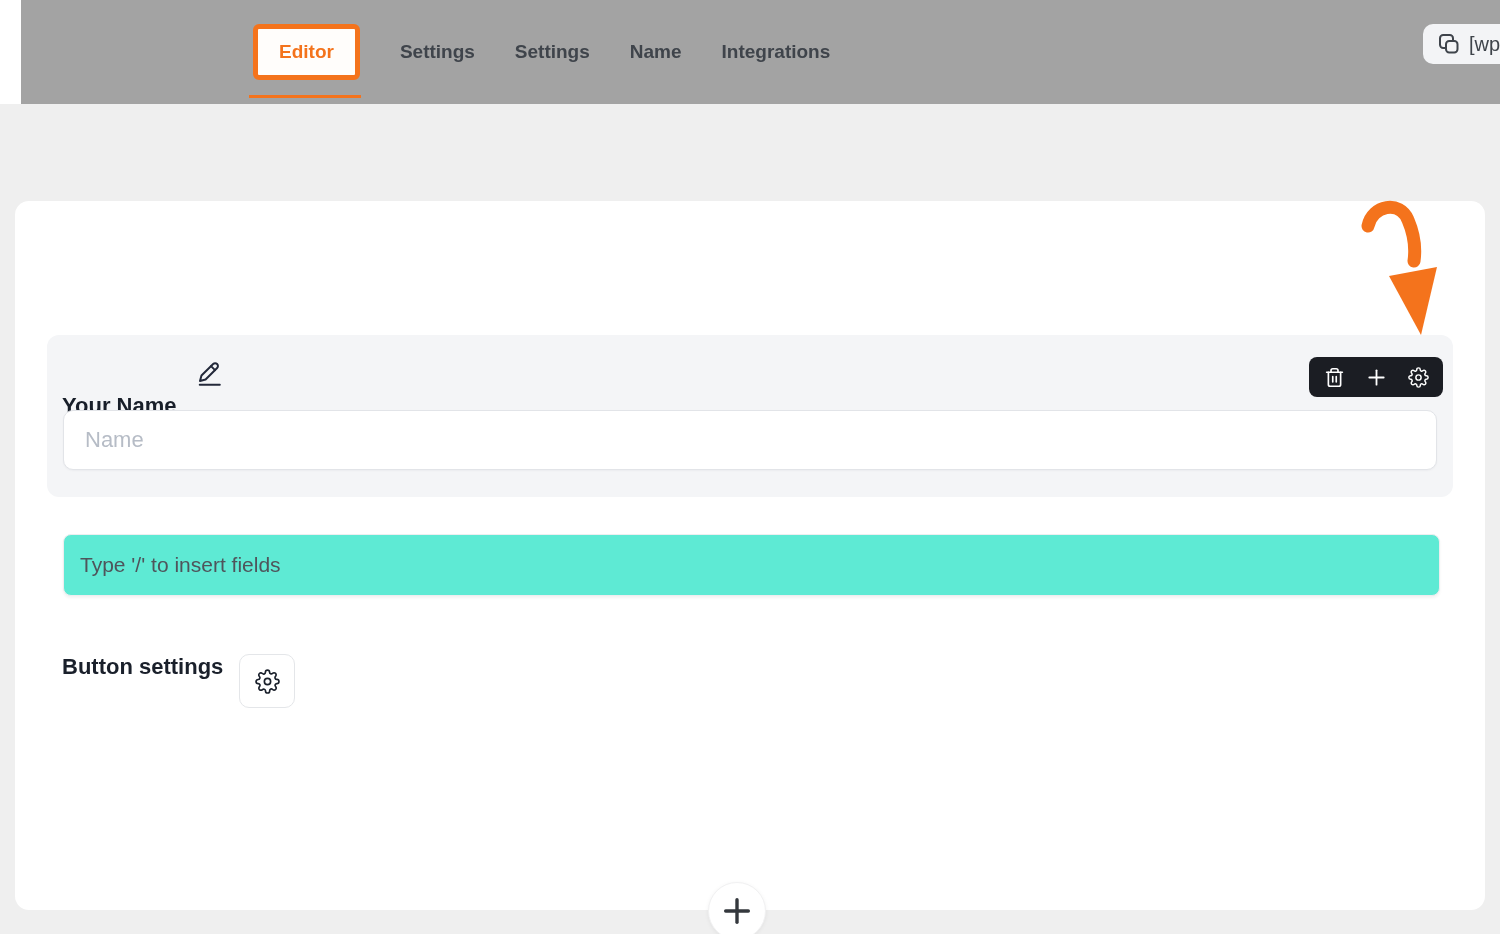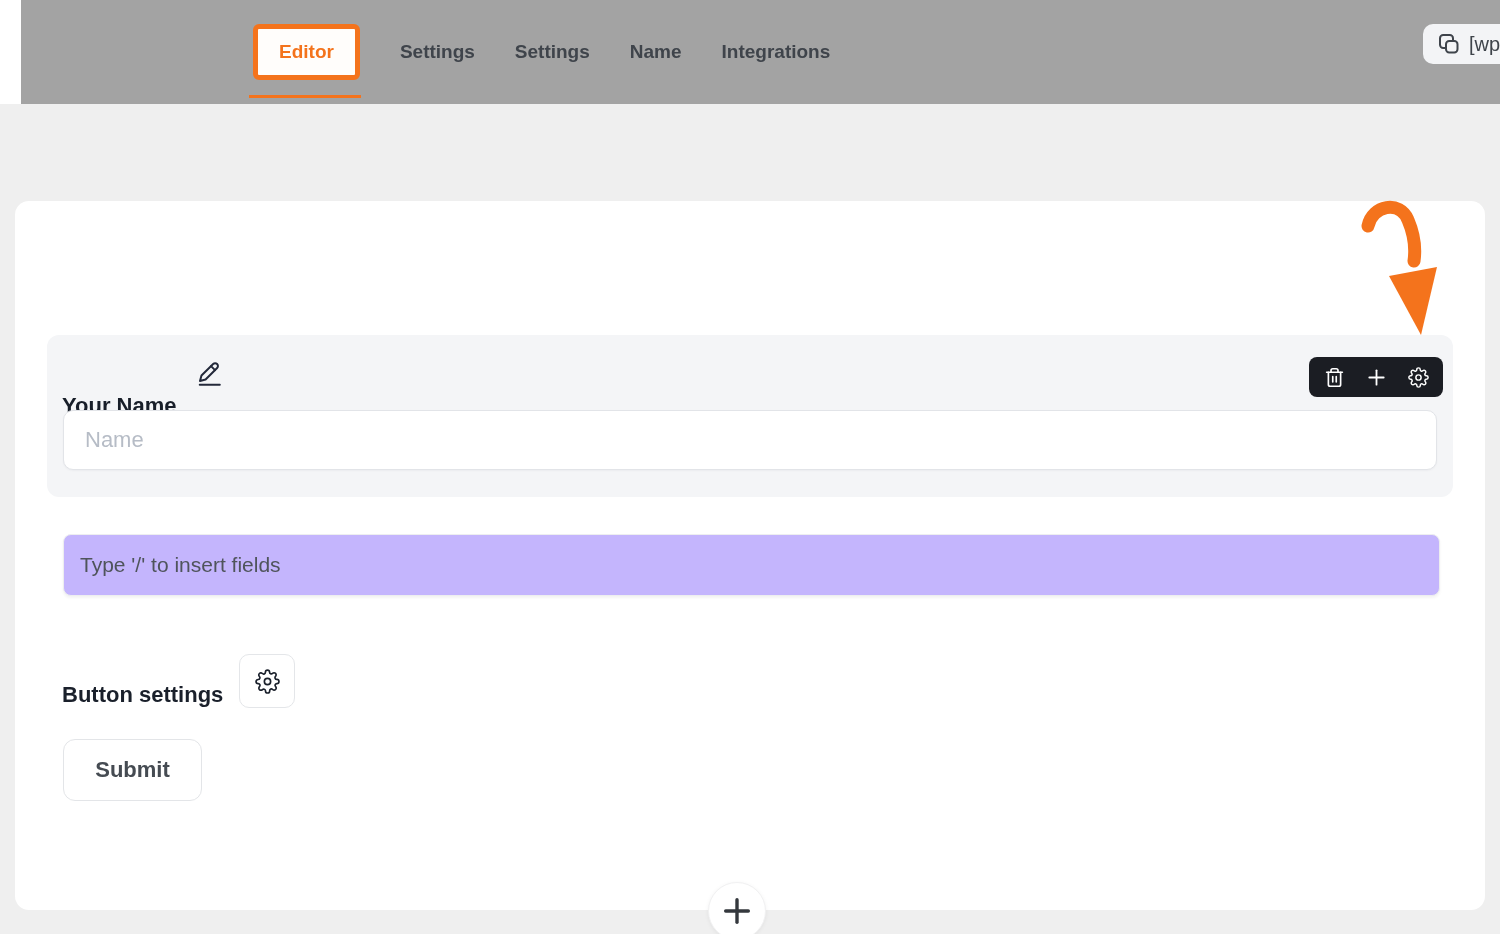--- a/index.html
+++ b/index.html
@@ -142,38 +142,38 @@
     box-shadow:0 1px 2px rgba(16,24,40,.04);
     outline:none;
   }
   .name-input::placeholder { color:#B6BCC6; }
 
   
   .insert-input {
     position:absolute;
     left:48px; top:333px;
     width:1377px; height:62px;
-    background:#c4b5fd;
+    background:#5eead4;
     border:1px solid #EDEEF0;
     border-radius:8px;
     padding:0 16px;
     font-size:21px;
     font-family:inherit;
     color:#4F545B;
     box-shadow:0 2px 3px rgba(0,0,0,.05);
     outline:none;
   }
   .insert-input::placeholder { color:#4F545B; }
 
   
   .button-settings-row {
     position:absolute;
     left:47px; top:453px;
     display:flex;
-    align-items:flex-end;
+    align-items:flex-start;
     gap:16px;
   }
   .button-settings-label {
     font-size:22px;
     font-weight:bold;
     color:#1A202B;
   }
   .gear-button {
     width:56px; height:54px;
     background:#ffffff;
@@ -305,21 +305,20 @@
       <button class="gear-button">
         <span style="display:flex;">
           <svg width="25" height="25" viewBox="0 0 24 24" fill="none" stroke="#1A202B" stroke-width="1.6" stroke-linecap="round" stroke-linejoin="round">
             <circle cx="12" cy="12" r="3"></circle>
             <path d="M19.4 15a1.65 1.65 0 0 0 .33 1.82l.06.06a2 2 0 0 1 0 2.83 2 2 0 0 1-2.83 0l-.06-.06a1.65 1.65 0 0 0-1.82-.33 1.65 1.65 0 0 0-1 1.51V21a2 2 0 0 1-2 2 2 2 0 0 1-2-2v-.09A1.65 1.65 0 0 0 9 19.4a1.65 1.65 0 0 0-1.82.33l-.06.06a2 2 0 0 1-2.83 0 2 2 0 0 1 0-2.83l.06-.06a1.65 1.65 0 0 0 .33-1.82 1.65 1.65 0 0 0-1.51-1H3a2 2 0 0 1-2-2 2 2 0 0 1 2-2h.09A1.65 1.65 0 0 0 4.6 9a1.65 1.65 0 0 0-.33-1.82l-.06-.06a2 2 0 0 1 0-2.83 2 2 0 0 1 2.83 0l.06.06a1.65 1.65 0 0 0 1.82.33H9a1.65 1.65 0 0 0 1-1.51V3a2 2 0 0 1 2-2 2 2 0 0 1 2 2v.09a1.65 1.65 0 0 0 1 1.51 1.65 1.65 0 0 0 1.82-.33l.06-.06a2 2 0 0 1 2.83 0 2 2 0 0 1 0 2.83l-.06.06a1.65 1.65 0 0 0-.33 1.82V9a1.65 1.65 0 0 0 1.51 1H21a2 2 0 0 1 2 2 2 2 0 0 1-2 2h-.09a1.65 1.65 0 0 0-1.51 1z"></path>
           </svg>
         </span>
       </button>
     </div>
 
-    <button class="submit-button">Submit</button>
 
     <button class="fab">
       <span style="display:flex;">
         <svg width="34" height="34" viewBox="0 0 24 24" fill="none" stroke="#34383D" stroke-width="2.4" stroke-linecap="round">
           <line x1="12" y1="4" x2="12" y2="20"></line>
           <line x1="4" y1="12" x2="20" y2="12"></line>
         </svg>
       </span>
     </button>
 

